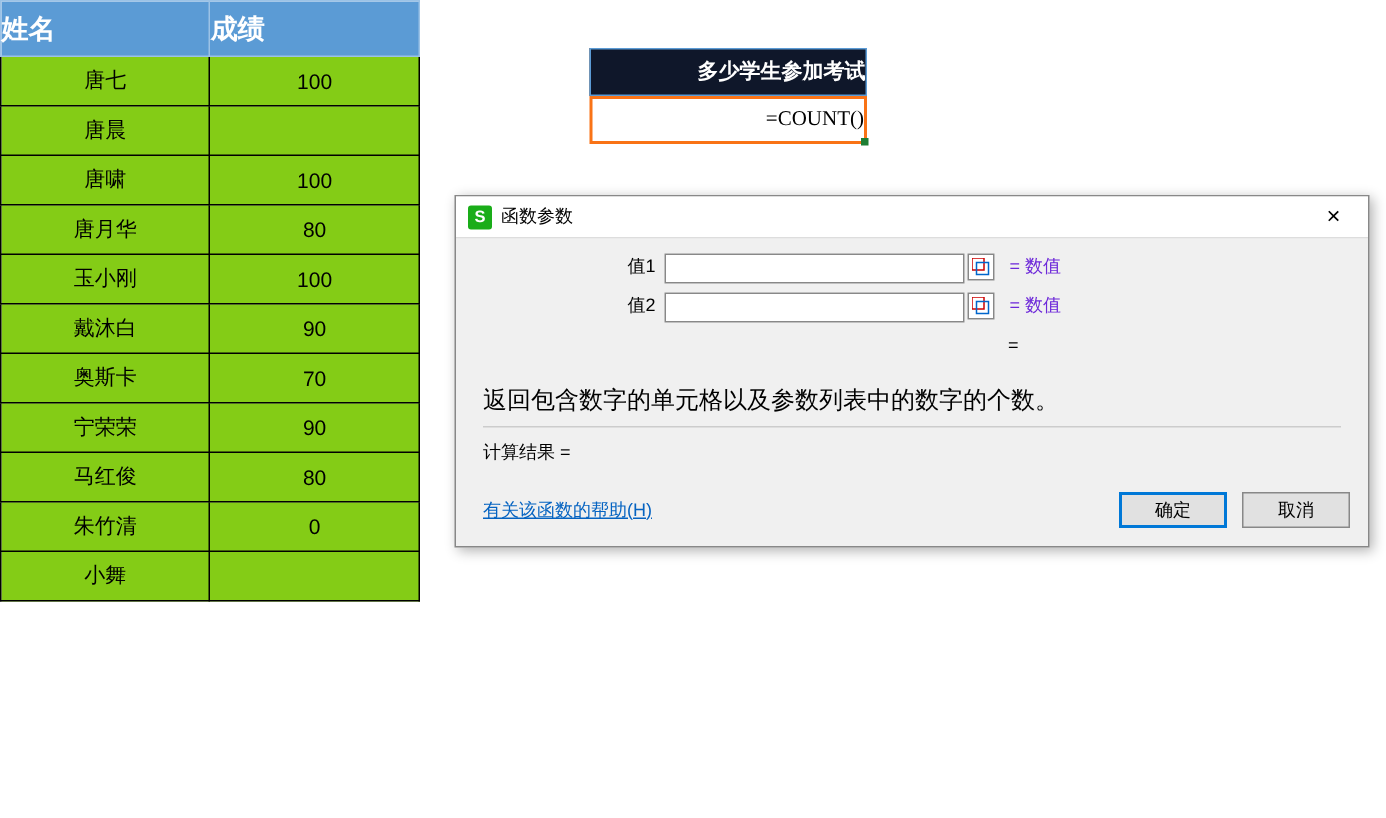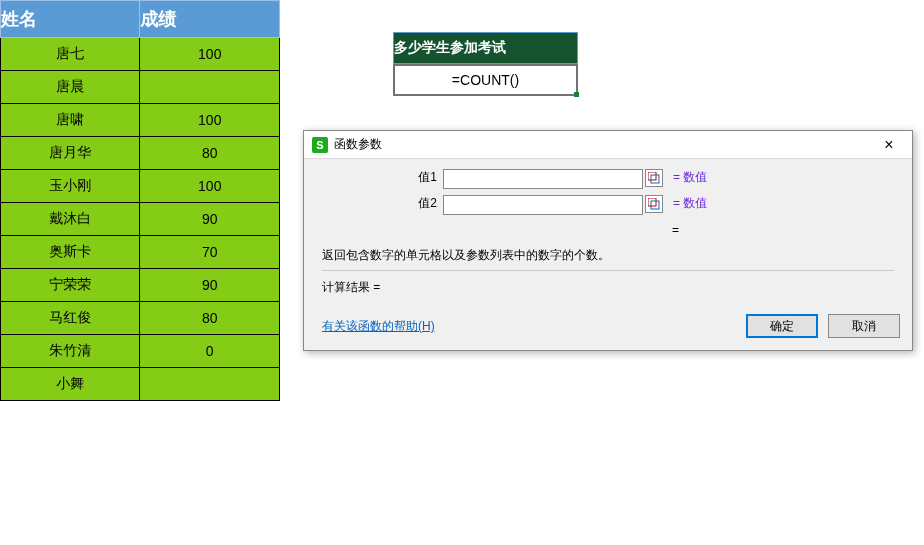--- a/index.html
+++ b/index.html
@@ -42,35 +42,36 @@
     .data-table .col-score { width: 140px; }
     
     
     .formula-box {
       position: absolute;
       left: 393px;
       top: 32px;
       width: 185px;
     }
     .formula-header {
-      background: #14532d;
+      background: #0f172a;
       color: #fff;
       font-size: 14px;
       font-weight: bold;
-      text-align: left;
+      text-align: right;
       padding: 6px 0;
       border: 1px solid #5b9bd5;
     }
     .formula-cell {
-      border: 2px solid #737373;
-      text-align: center;
+      border: 2px solid #f97316;
+      text-align: right;
       padding: 6px 0;
       font-size: 14px;
       background: #fff;
       position: relative;
+      font-family: Liberation Serif, serif;
     }
     .formula-cell::after {
       content: '';
       position: absolute;
       right: -3px;
       bottom: -3px;
       width: 5px;
       height: 5px;
       background: #1e7e34;
     }
@@ -159,22 +160,22 @@
       margin-left: 10px;
       font-size: 12px;
       color: #6d28d9;
     }
     .result-eq {
       padding-left: 350px;
       margin: 8px 0;
       font-size: 12px;
     }
     .func-desc {
-      font-size: 12px;
-      margin: 10px 0 6px 0;
+      font-size: 16px;
+      margin: 20px 0 6px 0;
     }
     .arg-desc {
       font-size: 12px;
       padding-left: 60px;
       line-height: 1.5;
       margin-bottom: 12px;
     }
     .calc-result {
       font-size: 12px;
       border-top: 1px solid #ccc;

